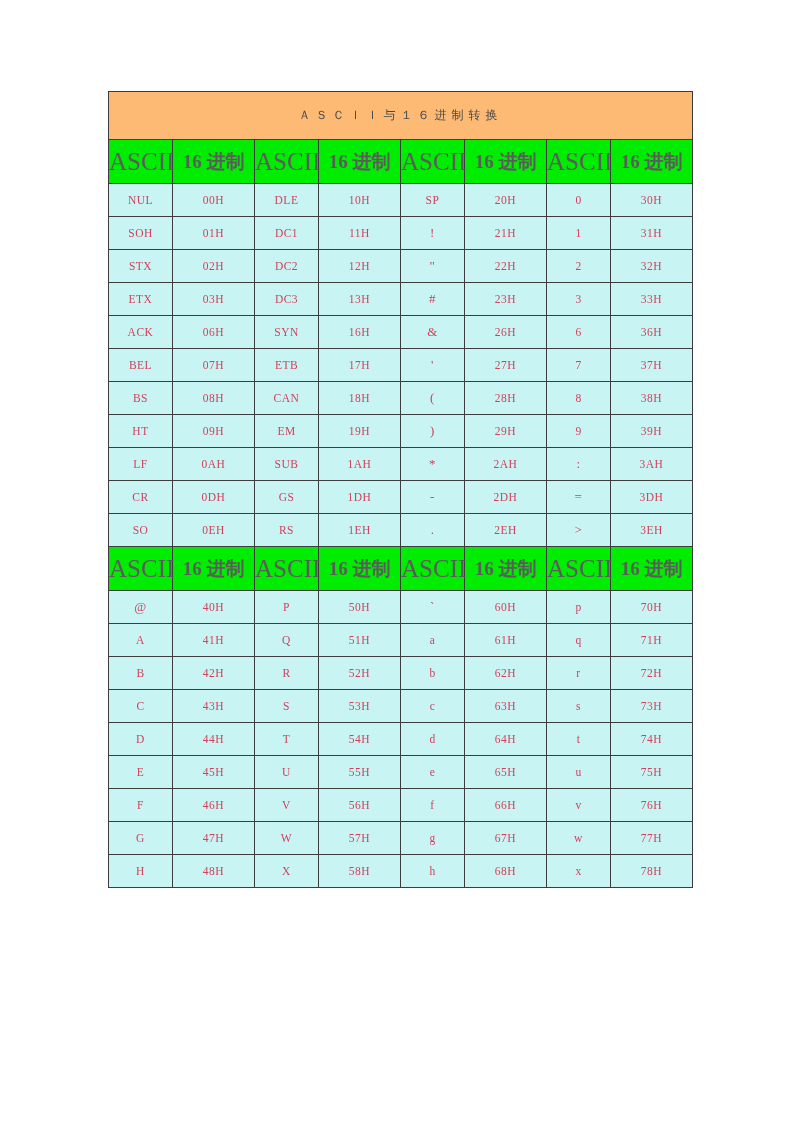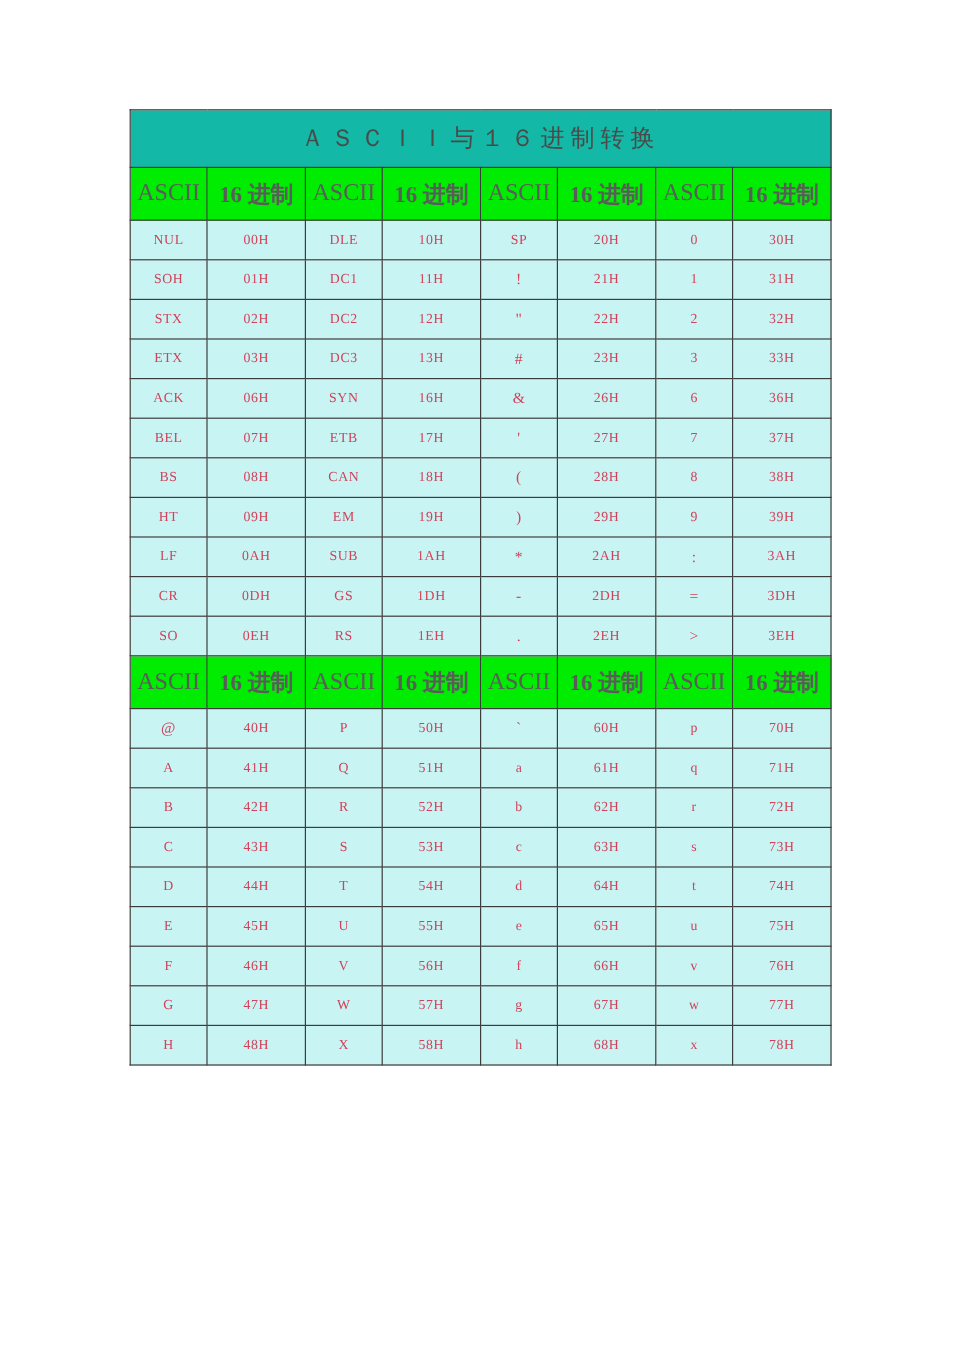--- a/index.html
+++ b/index.html
@@ -36,34 +36,34 @@
     border: 1px solid #3c3c3c;
     padding: 0;
     margin: 0;
     text-align: center;
     vertical-align: middle;
   }
 
   
   .title-cell {
     height: 47px;
-    background: #14b8a6;
+    background: #fdba74;
     color: #4a4a4a;
-    font-size: 20px;
+    font-size: 12px;
     letter-spacing: 5px;
     font-family: Liberation Mono, monospace;
     white-space: nowrap;
   }
 
   
   .hdr-cell {
     height: 43px;
     background: #00ec00;
     color: #5b5b5b;
-    font-size: 20px;
+    font-size: 25px;
     font-family: "Liberation Serif", "DejaVu Serif", serif;
     letter-spacing: 0px;
     white-space: nowrap;
   }
   .hdr-cell.hex {
     font-size: 19px;
     font-weight: bold;
   }
 
   

